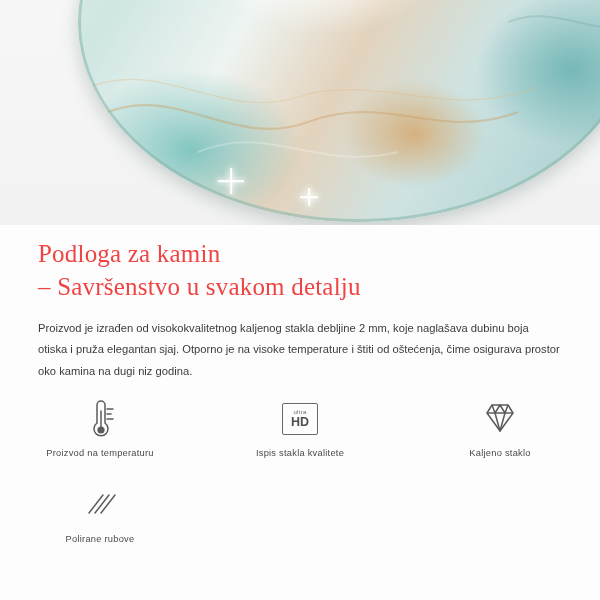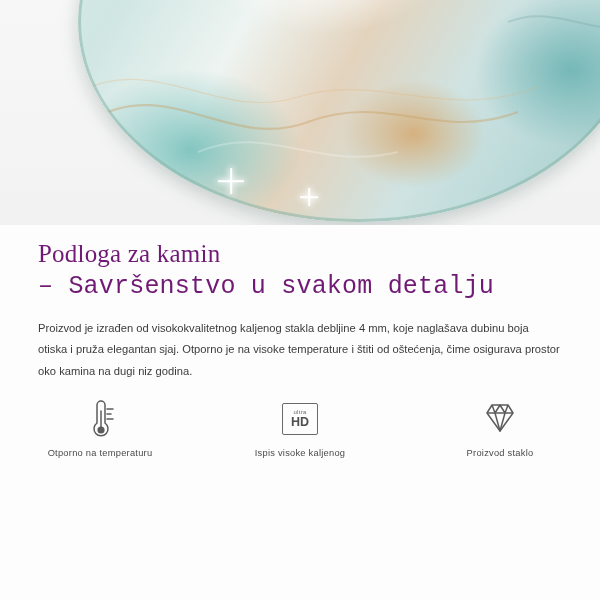--- a/index.html
+++ b/index.html
@@ -105,24 +105,24 @@
     top: 225px;
     width: 600px;
   }
   .headline {
     margin: 0;
     padding: 12px 38px 0 38px;
     font-family: "Liberation Serif", serif;
     font-weight: 400;
     font-size: 25px;
     line-height: 1.33;
-    color: #701a75;
+    color: #ef4444;
     letter-spacing: 0.2px;
   }
-  .headline .l2 { display: block; font-family: Liberation Mono, monospace; }
+  .headline .l2 { display: block; }
   .body-copy {
     margin: 0;
     padding: 14px 40px 0 38px;
     font-size: 11.2px;
     line-height: 1.95;
     color: #3b3b3b;
     text-align: left;
   }
 
   
@@ -200,58 +200,68 @@
     </div>
     <div class="sparkle" id="sp1"></div>
     <div class="sparkle" id="sp2"></div>
   </div>
 
   <div class="content">
     <h1 class="headline">
       <span>Podloga za kamin</span>
       <span class="l2">– Savršenstvo u svakom detalju</span>
     </h1>
-    <p class="body-copy">Proizvod je izrađen od visokokvalitetnog kaljenog stakla debljine 4 mm, koje naglašava dubinu boja otiska i pruža elegantan sjaj. Otporno je na visoke temperature i štiti od oštećenja, čime osigurava prostor oko kamina na dugi niz godina.</p>
+    <p class="body-copy">Proizvod je izrađen od visokokvalitetnog kaljenog stakla debljine 2 mm, koje naglašava dubinu boja otiska i pruža elegantan sjaj. Otporno je na visoke temperature i štiti od oštećenja, čime osigurava prostor oko kamina na dugi niz godina.</p>
   </div>
 
   <div class="features">
 
     <div class="feature">
       <div class="feature-icon">
         <svg width="40" height="44" viewBox="0 0 40 44" fill="none" stroke="#5b5b5b" stroke-width="1.5" stroke-linecap="round">
           <path d="M17 8a4 4 0 0 1 8 0v18a7 7 0 1 1-8 0V8z"></path>
           <line x1="21" y1="14" x2="21" y2="30"></line>
           <circle cx="21" cy="33" r="3.6" fill="#5b5b5b" stroke="none"></circle>
           <line x1="27" y1="12" x2="33" y2="12"></line>
           <line x1="27" y1="17" x2="31" y2="17"></line>
           <line x1="27" y1="22" x2="33" y2="22"></line>
         </svg>
       </div>
-      <div class="feature-label">Otporno na temperaturu</div>
+      <div class="feature-label">Proizvod na temperaturu</div>
     </div>
 
     <div class="feature">
       <div class="feature-icon">
         <div class="ultrahd">
           <div class="u">ultra</div>
           <div class="hd">HD</div>
         </div>
       </div>
-      <div class="feature-label">Ispis visoke kaljenog</div>
+      <div class="feature-label">Ispis stakla kvalitete</div>
     </div>
 
 
     <div class="feature">
       <div class="feature-icon">
         <svg width="44" height="40" viewBox="0 0 44 40" fill="none" stroke="#5b5b5b" stroke-width="1.5" stroke-linejoin="round">
           <path d="M9 14L14 6h16l5 8-13 18L9 14z"></path>
           <path d="M9 14h26"></path>
           <path d="M14 6l3 8 5-8 5 8 3-8"></path>
           <path d="M17 14l5 18 5-18"></path>
         </svg>
       </div>
-      <div class="feature-label">Proizvod staklo</div>
-    </div>
-
+      <div class="feature-label">Kaljeno staklo</div>
+    </div>
+
+    <div class="feature">
+      <div class="feature-icon">
+        <svg width="42" height="40" viewBox="0 0 42 40" fill="none" stroke="#5b5b5b" stroke-width="1.5" stroke-linecap="round">
+          <line x1="10" y1="28" x2="24" y2="10"></line>
+          <line x1="16" y1="28" x2="30" y2="10"></line>
+          <line x1="22" y1="28" x2="36" y2="10"></line>
+        </svg>
+      </div>
+      <div class="feature-label">Polirane rubove</div>
+    </div>
 
 
   </div>
 </div>
 
 </body></html>

